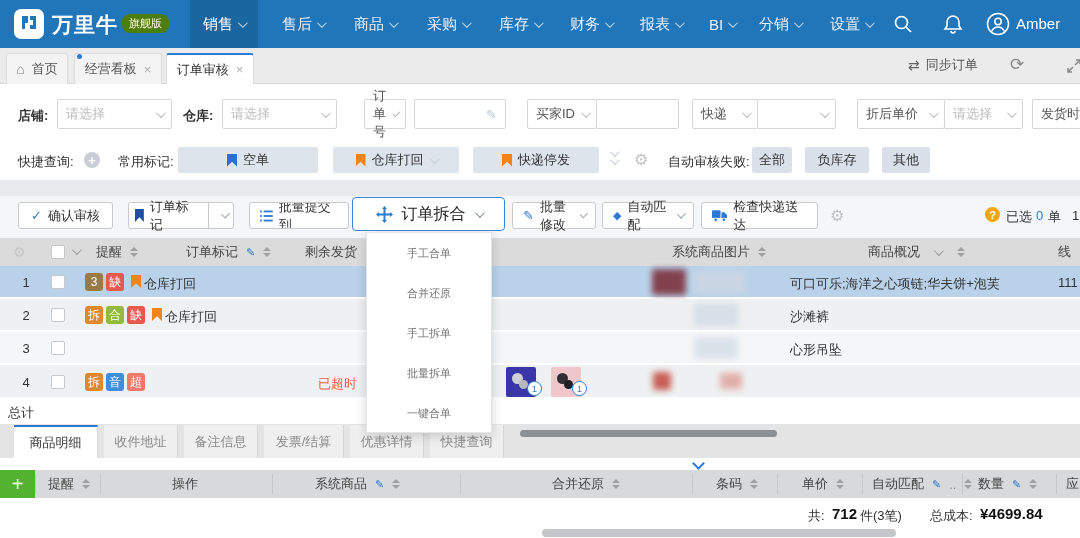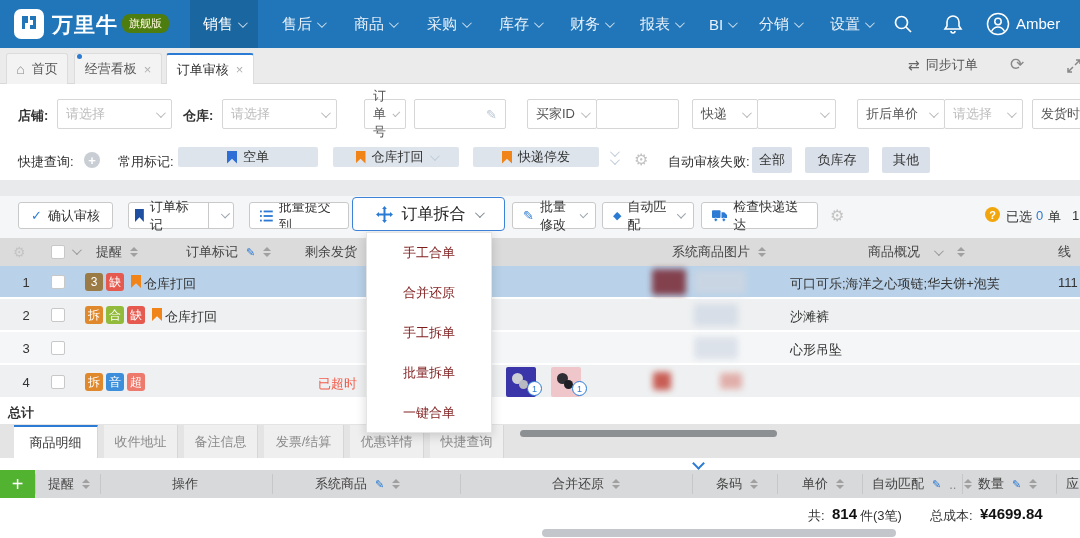--- a/index.html
+++ b/index.html
@@ -20,21 +20,21 @@
   .tabbar{left:0;top:48px;width:1080px;height:36px;background:#ebebeb;border-bottom:1px solid #d9d9d9}
   .tab{position:absolute;top:5px;height:31px;background:#f3f3f3;border:1px solid #dcdcdc;border-bottom:none;border-radius:3px 3px 0 0;display:flex;align-items:center;justify-content:center;gap:7px;color:#555;cursor:pointer}
   .tab.active{background:#fff;border-top:2px solid #2b7bd4;color:#333}
   .close-x{color:#b0b0b0;font-size:13px}
   
   .fld{position:absolute;top:99px;height:30px;border:1px solid #d6d6d6;background:#fff;display:flex;align-items:center;padding:0 8px;justify-content:space-between;gap:4px;border-radius:2px}
   .ph{color:#bbb}.lb{color:#555}
   .flabel{position:absolute;top:107px;color:#333;font-weight:bold;font-size:13px}
   .scaret{display:inline-block;width:7px;height:7px;border-right:1.5px solid #b9b9b9;border-bottom:1.5px solid #b9b9b9;transform:rotate(45deg) translateY(-2px)}
   
-  .qbtn{position:absolute;top:147px;height:20px;background:#dde4ec;border-radius:2px;display:flex;align-items:center;justify-content:center;gap:6px;color:#333;cursor:pointer}
+  .qbtn{position:absolute;top:147px;height:26px;background:#dde4ec;border-radius:2px;display:flex;align-items:center;justify-content:center;gap:6px;color:#333;cursor:pointer}
   .qbtn2{position:absolute;top:147px;height:26px;background:#d9e0ea;border-radius:2px;display:flex;align-items:center;justify-content:center;color:#333;cursor:pointer}
   .bm{display:inline-block;width:10px;height:13px;clip-path:polygon(0 0,100% 0,100% 100%,50% 64%,0 100%)}
   .bm-blue{background:#2e6ed5}.bm-orange{background:#f08418}.bm-navy{background:#1f4fa0}
   .plus-circle{display:inline-flex;width:16px;height:16px;border-radius:50%;background:#c9ced4;color:#fff;align-items:center;justify-content:center;font-size:13px;font-weight:bold}
   .gear{color:#c4c4c4;font-size:16px}
   
   .band{left:0;top:180px;width:1080px;height:16px;background:#e9eaeb}
   .toolzone{left:0;top:196px;width:1080px;height:42px;background:#f5f6f7}
   .tbtn{position:absolute;top:202px;height:27px;background:#fff;border:1px solid #c9c9c9;border-radius:3px;display:flex;align-items:center;justify-content:center;gap:6px;font-size:13px;color:#333;cursor:pointer;padding:0 10px}
   .blue{color:#2b7bd4}
@@ -51,21 +51,21 @@
   .row{position:absolute;left:0;width:1080px;height:32px;border-bottom:1px solid #fff}
   .cb{position:absolute;width:14px;height:14px;background:#fff;border:1px solid #c8c8c8;border-radius:2px}
   .badge{display:inline-flex;width:18px;height:18px;border-radius:3px;color:#fff;font-size:12px;align-items:center;justify-content:center;margin-right:2px}
   .bg-brown{background:#9a7a45}.bg-red{background:#e5594e}.bg-orange{background:#e0892c}.bg-green{background:#93bb3b}.bg-blue{background:#3d8edb}.bg-salmon{background:#ed7a6d}
   .rownum{position:absolute;left:16px;width:20px;text-align:center;color:#333}
   .blur{position:absolute;filter:blur(3px);border-radius:2px;opacity:.85}
   .thumb{position:absolute;width:30px;height:30px;border-radius:2px}
   .cntbadge{position:absolute;width:15px;height:15px;border-radius:50%;background:#fff;border:1px solid #2b7bd4;color:#2b7bd4;font-size:9px;display:flex;align-items:center;justify-content:center;z-index:5}
   
   .menu{left:366px;top:232px;width:126px;height:201px;background:#fff;border:1px solid #e5e5e5;box-shadow:0 3px 10px rgba(0,0,0,.16);z-index:55}
-  .menu-item{height:40px;display:flex;align-items:center;justify-content:center;font-size:13px;color:#7f1d1d;cursor:pointer}
+  .menu-item{height:40px;display:flex;align-items:center;justify-content:center;font-size:11px;color:#737373;cursor:pointer}
   
   .btabs{left:0;top:424px;width:1080px;height:34px;background:#e4e4e4}
   .btab{position:absolute;top:1px;height:33px;background:#efefef;display:flex;align-items:center;justify-content:center;color:#8a8a8a;font-size:13px;border-right:1px solid #d6d6d6;cursor:pointer}
   .btab.active{background:#fff;border-top:2px solid #2b7bd4;color:#333;border-right:1px solid #d6d6d6}
   .hscroll{position:absolute;border-radius:4px;cursor:pointer}
   
   .dhead{left:0;top:470px;width:1080px;height:28px;background:#d8d9da;color:#444}
   .addbtn{position:absolute;left:0;top:0;width:35px;height:28px;background:#52b331;color:#fff;font-size:20px;display:flex;align-items:center;justify-content:center;cursor:pointer}
   .statusbar{left:0;top:498px;width:1080px;height:31px;background:#fff}
   .bigs{font-size:15px;color:#111;font-weight:bold}
@@ -411,21 +411,21 @@
     <span class="thumb" style="left:551px;top:2px;background:#efc7ca">
       <i class="abs" style="left:6px;top:6px;width:11px;height:11px;border-radius:50%;background:#2e2e33"></i>
       <i class="abs" style="left:13px;top:13px;width:9px;height:9px;border-radius:50%;background:#1f1f24"></i>
     </span>
     <span class="cntbadge" style="left:572px;top:16px">1</span>
     <span class="blur" style="left:653px;top:7px;width:18px;height:18px;background:#c2443a"></span>
     <span class="blur" style="left:720px;top:8px;width:22px;height:16px;background:#dfa49f"></span>
   </div>
 
   <div class="abs" style="left:0;top:398px;width:1080px;height:26px;background:#fff">
-    <span class="abs" style="left:8px;top:6px;font-weight:bold">总计</span>
+    <span class="abs" style="left:8px;top:6px;font-weight:normal">总计</span>
   </div>
 
   <div class="abs btabs">
     <div class="btab active" style="left:14px;width:84px">
         <span>商品明细</span>
       </div>
     <div class="btab" style="left:104px;width:74px">
         <span>收件地址</span>
       </div>
     <div class="btab" style="left:184px;width:74px">
@@ -512,21 +512,21 @@
       <i class="vline" style="left:460px"></i>
       <i class="vline" style="left:692px"></i>
       <i class="vline" style="left:777px"></i>
       <i class="vline" style="left:862px"></i>
       <i class="vline" style="left:962px"></i>
       <i class="vline" style="left:1056px"></i>
   </div>
 
   <div class="abs statusbar">
     <span class="abs" style="left:808px;top:9px">共:</span>
-    <span class="abs bigs" style="left:832px;top:7px">814</span>
+    <span class="abs bigs" style="left:832px;top:7px">712</span>
     <span class="abs" style="left:860px;top:9px">件(3笔)</span>
     <span class="abs" style="left:930px;top:9px">总成本:</span>
     <span class="abs bigs" style="left:980px;top:7px">¥4699.84</span>
   </div>
   <div class="abs hscroll" style="left:542px;top:529px;width:354px;height:8px;background:#c3c7cb"></div>
 
   <div class="abs menu">
     <div class="menu-item">手工合单</div>
     <div class="menu-item">合并还原</div>
     <div class="menu-item">手工拆单</div>

